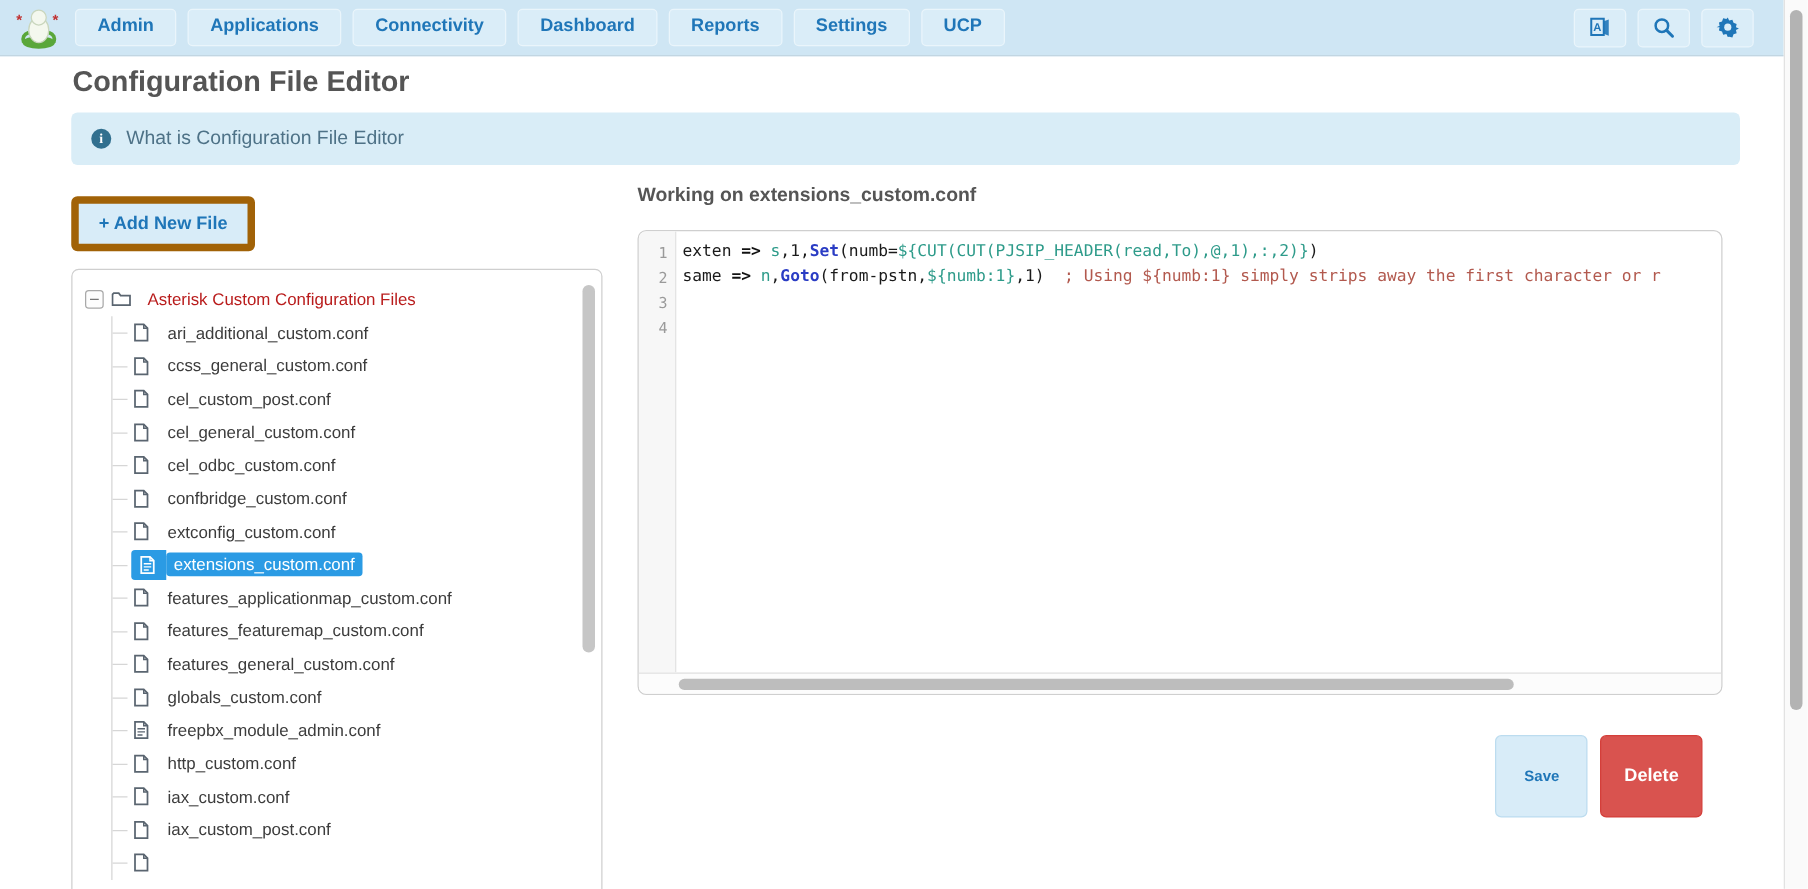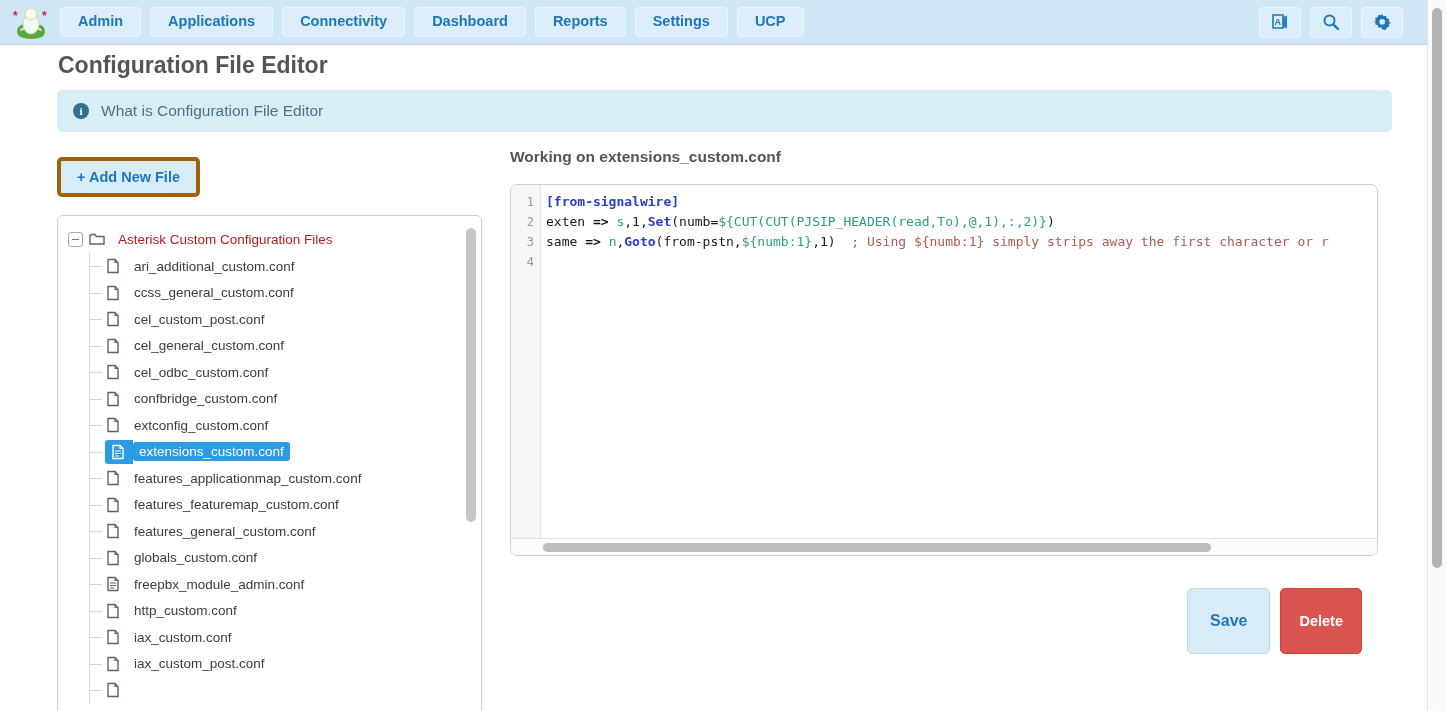--- a/index.html
+++ b/index.html
@@ -35,21 +35,21 @@
     background:#b3b3b3;border-radius:6px;}
   
   .page-title{position:absolute;left:58px;top:52px;font-size:23px;font-weight:bold;color:#555;}
   .info-bar{position:absolute;left:57px;top:90px;width:1335px;height:42px;
     background:var(--info_bg);border-radius:5px;display:flex;align-items:center;
     padding:0 16px;cursor:pointer;}
   .info-icon{width:16px;height:16px;border-radius:50%;background:#31708f;color:#fff;
     font-size:11px;font-weight:bold;font-family:"Liberation Serif",serif;
     display:inline-flex;align-items:center;justify-content:center;margin-right:12px;flex:none;}
   .info-text{color:#4e7287;font-size:15.5px;}
-  .add-btn{position:absolute;left:57px;top:157px;background:#d8ecf8;border:4px solid #a16207;
+  .add-btn{position:absolute;left:57px;top:157px;background:#d8ecf8;border:6px solid #a16207;
     border-radius:5px;color:var(--accent_blue);font-weight:bold;font-size:14.5px;
     padding:8px 16px;cursor:pointer;}
   
   .tree-panel{position:absolute;left:57px;top:215px;width:425px;height:520px;
     background:#fff;border:1px solid #cfcfcf;border-radius:6px;padding:9px 10px;overflow:hidden;}
   .tree-scroll{position:absolute;top:12px;right:5px;width:10px;height:294px;
     background:#c6c6c6;border-radius:6px;}
   .tree-root-row{display:flex;align-items:center;height:28px;font-size:13.5px;color:#b91c1c;cursor:pointer;}
   .expand-box{width:15px;height:15px;border:1px solid #a9a9a9;border-radius:3px;background:#fdfdfd;
     position:relative;margin-right:6px;flex:none;}
@@ -78,21 +78,21 @@
   .tok-section{color:var(--keyword_blue);font-weight:bold;}
   .tok-keyword{color:var(--keyword_blue);font-weight:bold;}
   .tok-atom{color:var(--atom_teal);}
   .tok-op{font-weight:bold;color:#111;}
   .tok-comment{color:var(--comment_red);}
   .editor-hscroll{height:17px;border-top:1px solid #e0e0e0;position:relative;flex:none;background:#fcfcfc;}
   .editor-hthumb{position:absolute;top:4px;left:32px;width:668px;height:9px;background:#bdbdbd;border-radius:5px;}
   
   .actions{position:absolute;left:510px;top:588px;width:852px;display:flex;justify-content:flex-end;gap:10px;}
   .btn-save{background:#d8ecf8;border:1px solid #bcdcef;border-radius:5px;color:var(--accent_blue);
-    font-weight:bold;font-size:16px;padding:8px 22px;cursor:pointer;}
+    font-weight:bold;font-size:12px;padding:8px 22px;cursor:pointer;}
   .btn-delete{background:var(--danger_red);border:1px solid #d43f3a;border-radius:5px;color:#fff;
     font-weight:bold;font-size:14.5px;padding:24px 18px;cursor:pointer;}
 </style>
 </head>
 <body>
 
 <div class="navbar">
   <div class="logo">
     <svg width="40" height="36" viewBox="0 0 40 36">
       <ellipse cx="20" cy="30" rx="13" ry="5" fill="#5aa73a"></ellipse>
@@ -324,21 +324,20 @@
 
 <div class="editor">
   <div class="editor-main">
     <div class="gutter" id="gutter">
         <div class="ln">1</div>
         <div class="ln">2</div>
         <div class="ln">3</div>
         <div class="ln">4</div>
       </div>
     <div class="code" id="code-area">
-        <div class="code-line"><span class="tok-section">[from-signalwire]</span></div>
         <div class="code-line"><span class="tok-plain">exten </span><span class="tok-op">=&gt;</span><span class="tok-plain"> </span><span class="tok-atom">s</span><span class="tok-plain">,1,</span><span class="tok-keyword">Set</span><span class="tok-plain">(numb=</span><span class="tok-atom">${CUT(CUT(PJSIP_HEADER(read,To),@,1),:,2)}</span><span class="tok-plain">)</span></div>
         <div class="code-line"><span class="tok-plain">same </span><span class="tok-op">=&gt;</span><span class="tok-plain"> </span><span class="tok-atom">n</span><span class="tok-plain">,</span><span class="tok-keyword">Goto</span><span class="tok-plain">(from-pstn,</span><span class="tok-atom">${numb:1}</span><span class="tok-plain">,1)</span><span class="tok-plain">  </span><span class="tok-comment">; Using ${numb:1} simply strips away the first character or r</span></div>
         <div class="code-line"></div>
       </div>
   </div>
   <div class="editor-hscroll">
     <div class="editor-hthumb"></div>
   </div>
 </div>
 

